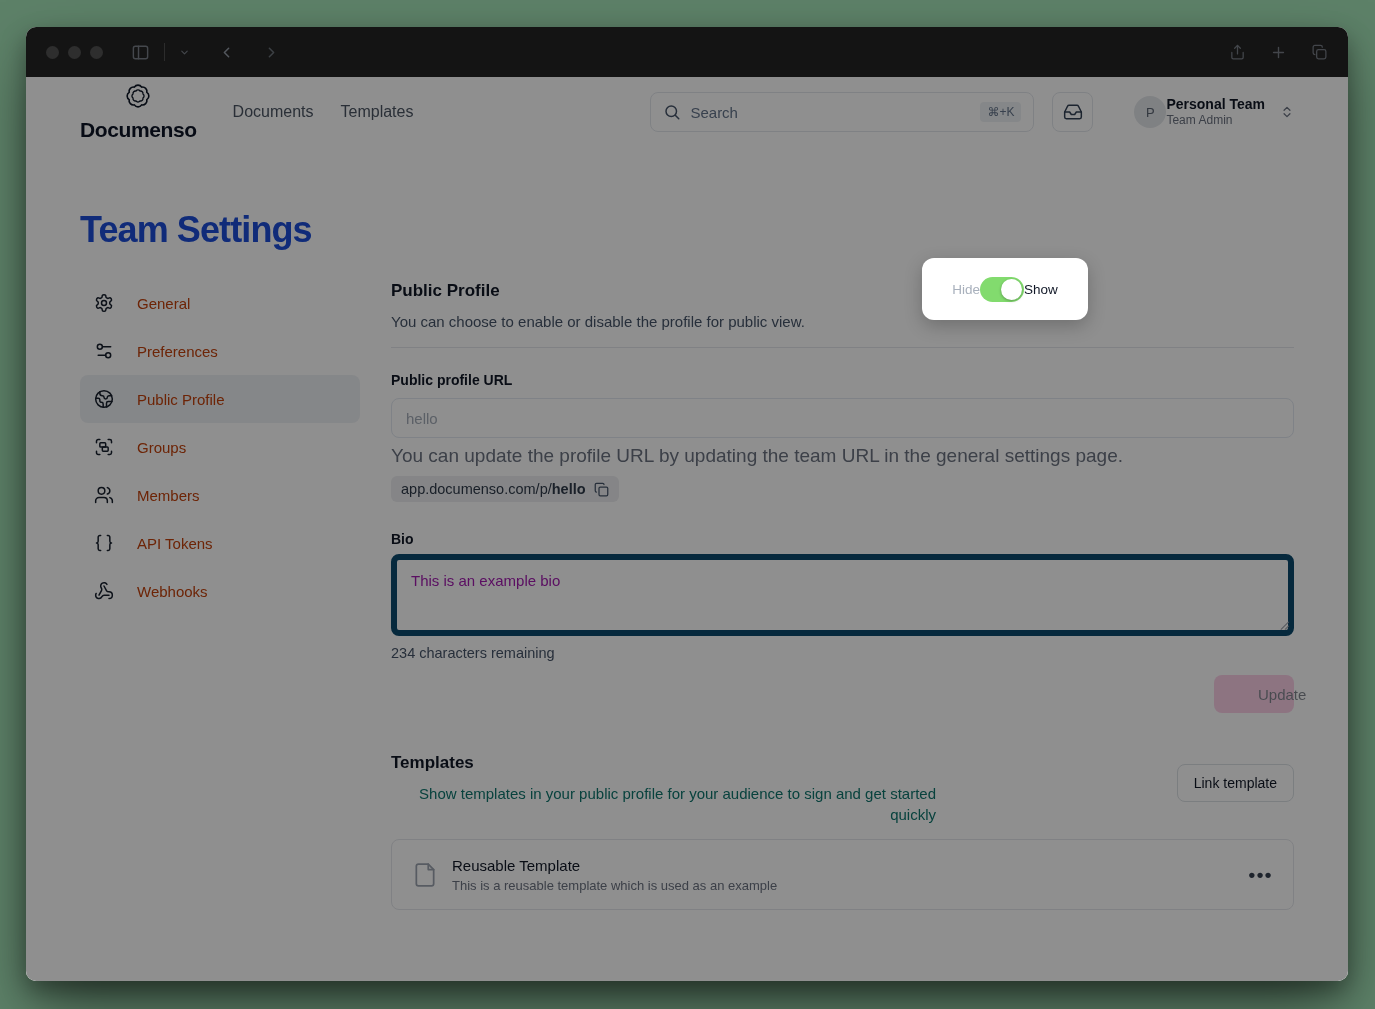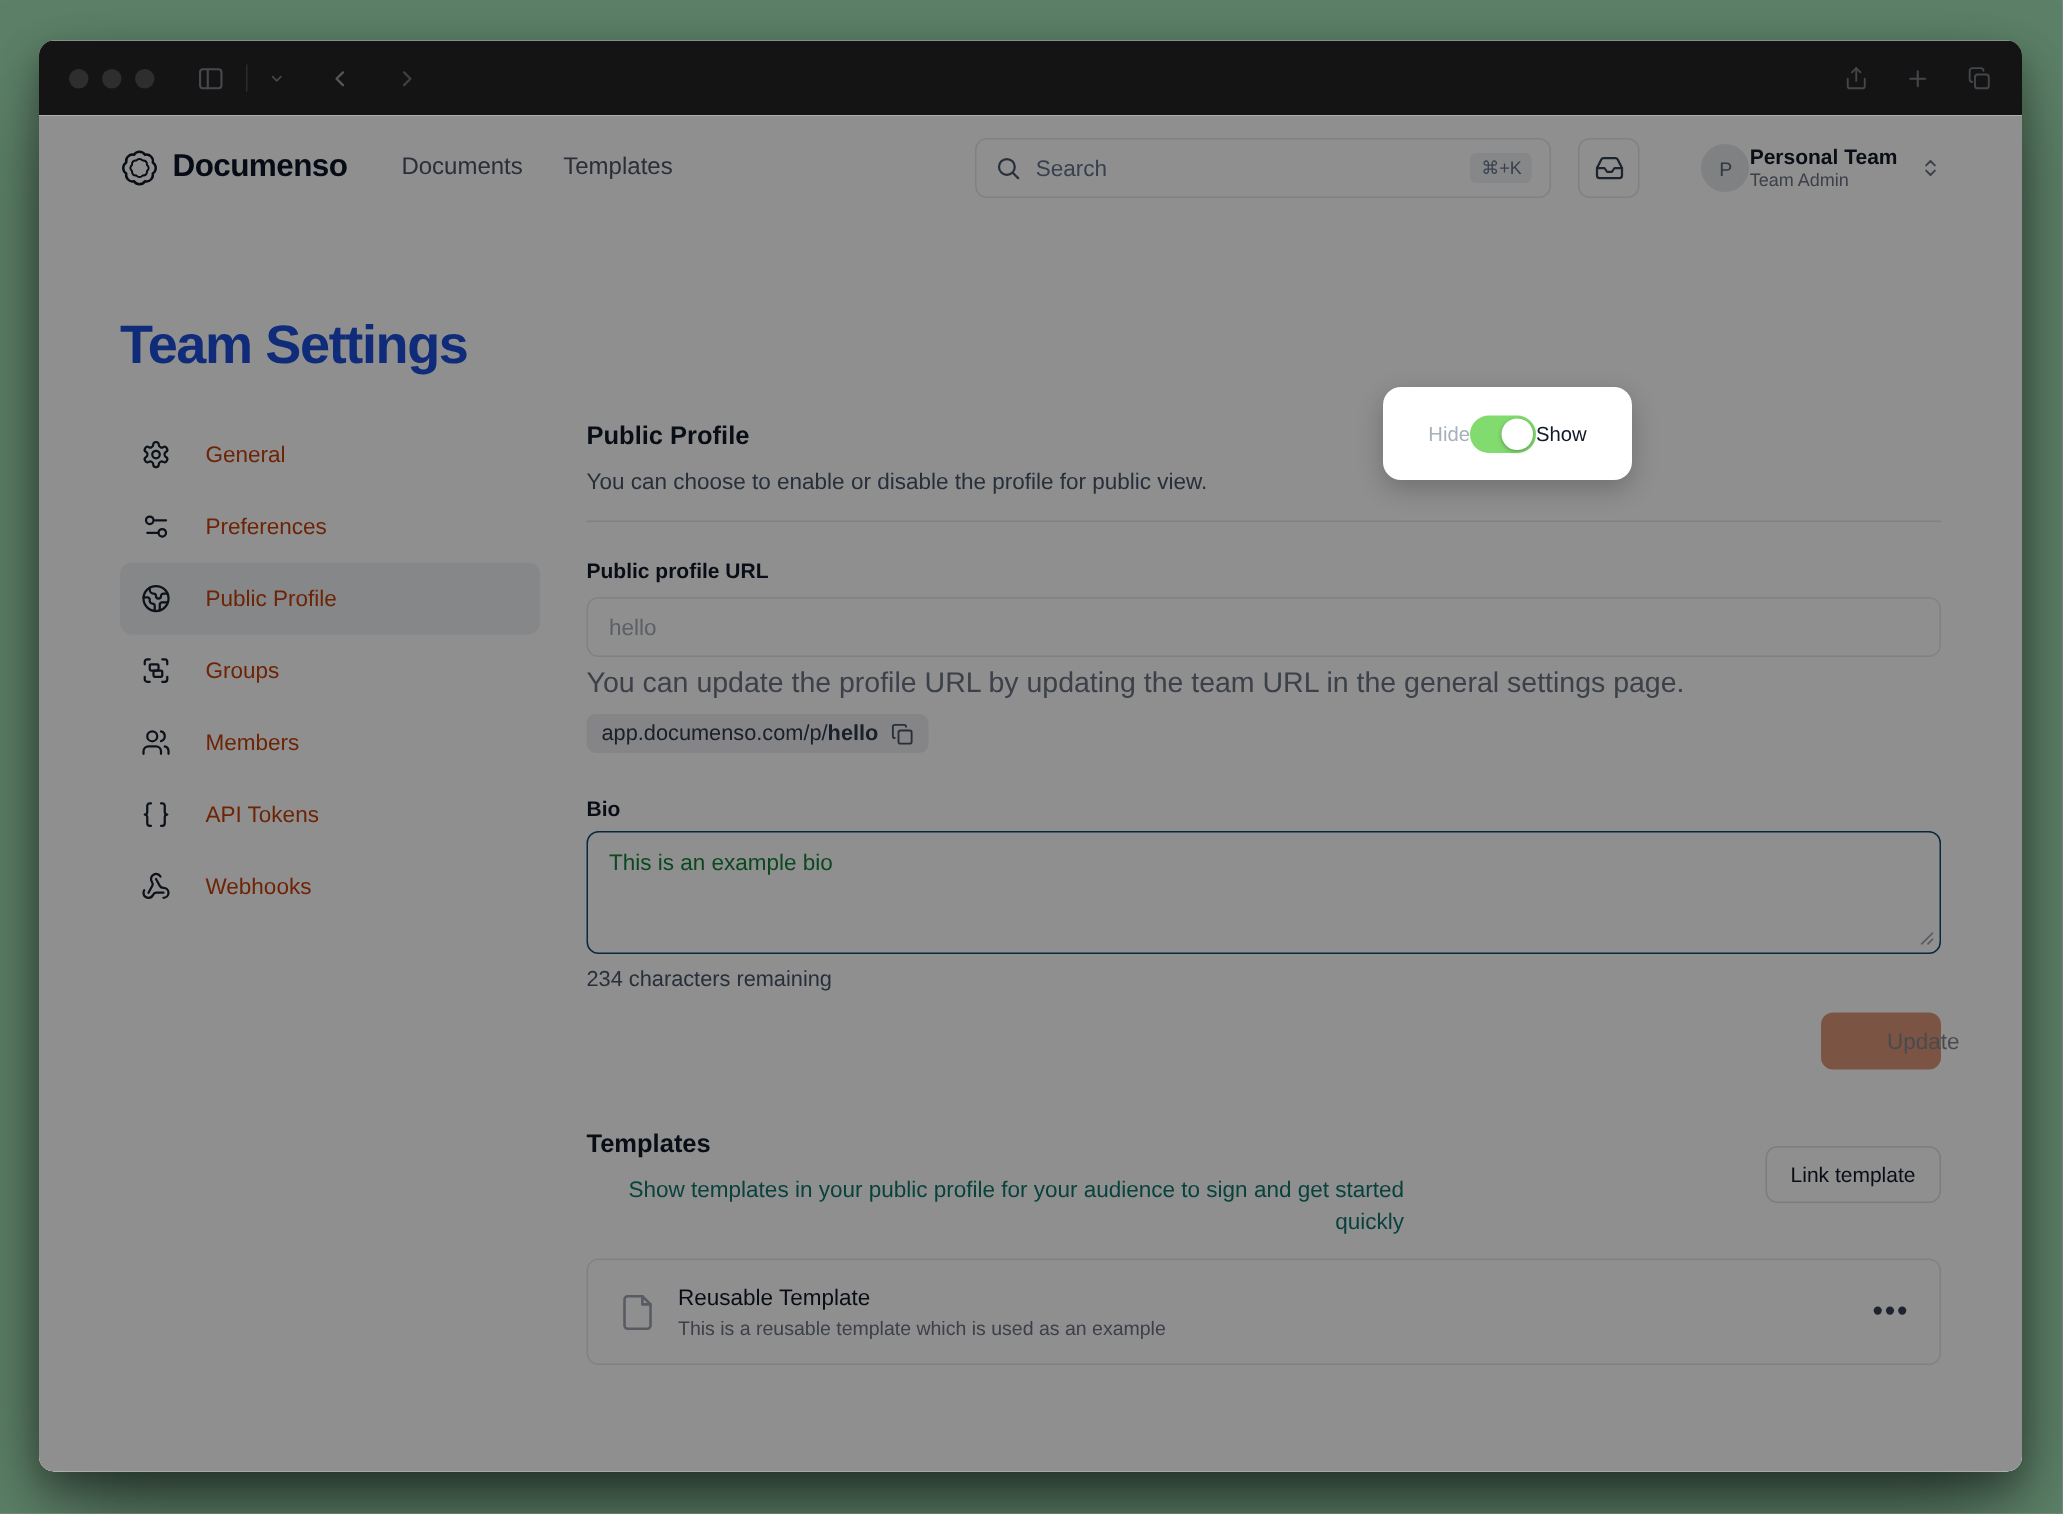--- a/index.html
+++ b/index.html
@@ -27,21 +27,21 @@
   .tb-group { display:flex; align-items:center; margin-left:28px; gap:14px; color:#45484d; }
   .tb-sep { width:1px; height:18px; background:#2c2c2c; }
   .tb-icon { display:flex; align-items:center; justify-content:center; }
   .tb-icon svg { display:block; }
   .tb-right { margin-left:auto; display:flex; align-items:center; gap:24px; color:#43464b; }
   
   .content { position:relative; flex:1; background:#ffffff; color:#111827; overflow:hidden; }
   .dim-overlay { position:absolute; inset:0; background:rgba(0,0,0,0.44); z-index:40; }
   
   .app-header { height:70px; display:flex; align-items:center; padding:0 54px; }
-  .brand { display:flex; gap:9px; }
+  .brand { display:flex; align-items:center; gap:9px;flex-direction:column; }
   .brand svg { color:#0e1726; }
   .brand-name { font-size:21px; font-weight:800; letter-spacing:-0.4px; color:#0d1526; }
   .top-nav { display:flex; gap:27px; margin-left:36px; }
   .top-nav .nav-link { font-size:16px; font-weight:500; color:#4b5563; cursor:pointer; }
   .searchbar {
     margin-left:auto; width:384px; height:40px; border:1px solid #e3e7ec; border-radius:8px;
     display:flex; align-items:center; padding:0 12px; gap:9px; background:#fff;
   }
   .searchbar svg { color:#475569; flex:none; }
   .search-input { border:none; outline:none; flex:1; font-size:15px; color:#111827; font-family:inherit; background:transparent; }
@@ -86,28 +86,28 @@
   .help-text { margin-top:7px; font-size:19px; color:#6b7280; }
   .url-pill {
     margin-top:9px; display:inline-flex; align-items:center; gap:8px; background:#edeef0;
     border-radius:6px; padding:5px 10px; font-size:14.5px; color:#2f3a4a;
   }
   .url-pill b { font-weight:700; }
   .copy-btn { display:flex; align-items:center; color:#475569; cursor:pointer; background:none; border:none; padding:0; }
   .bio-label { margin-top:27px; }
   .bio-wrap { position:relative; margin-top:5px; }
   .bio-area {
-    width:100%; height:82px; border:1px solid #0c4a6e; border-radius:8px; padding:10px 14px;
-    font-size:15px; color:#15803d; font-family:inherit; resize:none; outline:none; display:block; line-height:21px;
+    width:100%; height:82px; border:6px solid #0c4a6e; border-radius:8px; padding:10px 14px;
+    font-size:15px; color:#a21caf; font-family:inherit; resize:none; outline:none; display:block; line-height:21px;
   }
   .resize-glyph { position:absolute; right:4px; bottom:5px; color:#9aa1ab; pointer-events:none; }
   .char-count { margin-top:9px; font-size:14.5px; color:#475569; }
   .btn-row { display:flex; justify-content:flex-end; margin-top:14px; }
   .update-btn {
-    height:38px; width:80px; border:none; border-radius:8px; background:#c2410c; opacity:.55;
+    height:38px; width:80px; border:none; border-radius:8px; background:#f9a8d4; opacity:.55;
     font-size:15px; font-weight:500; color:#1a2333; font-family:inherit; cursor:pointer;padding-left:44px;
   }
   .tpl-head { display:flex; margin-top:38px; align-items:flex-start; }
   .tpl-desc { font-size:15px; color:#0f766e; margin-top:10px; line-height:21px; max-width:545px;text-align:right; }
   .link-tpl-btn {
     margin-left:auto; margin-top:13px; height:38px; padding:0 16px; background:#fff;
     border:1px solid #dbe0e5; border-radius:8px; font-size:14px; font-weight:500; color:#111827;
     font-family:inherit; cursor:pointer; flex:none;
   }
   .tpl-card {

